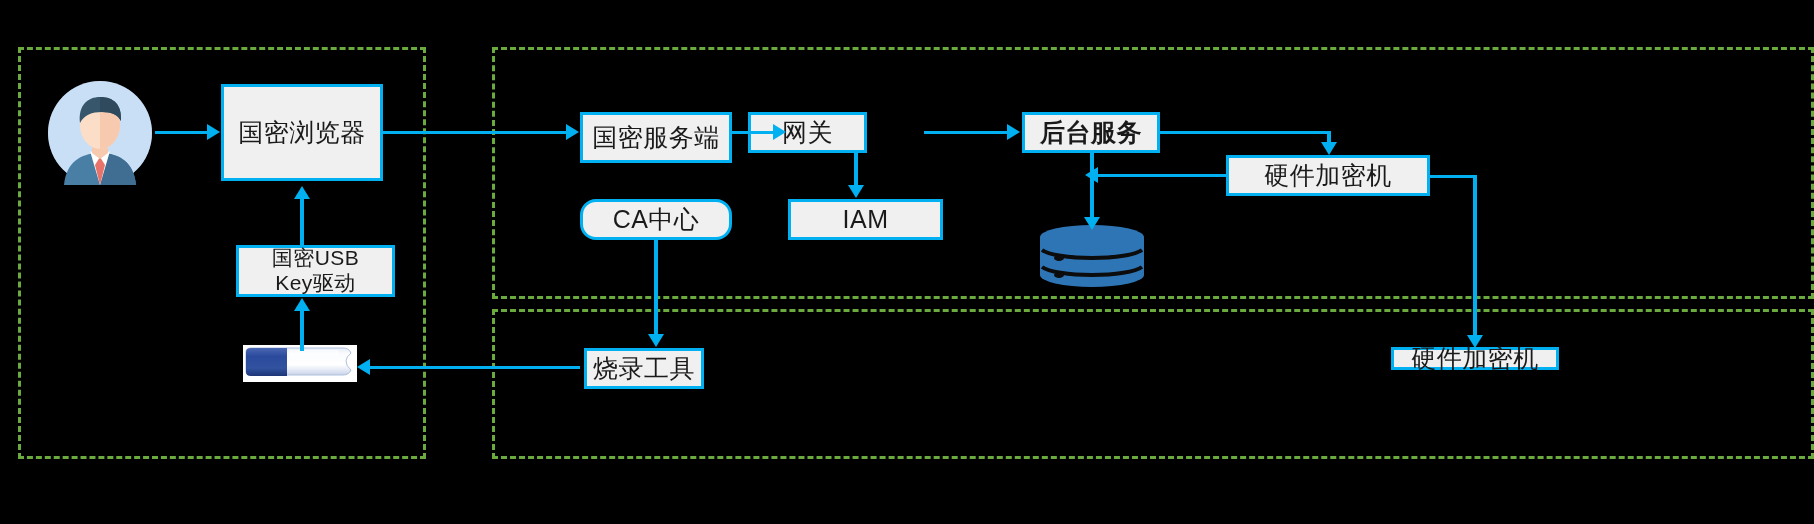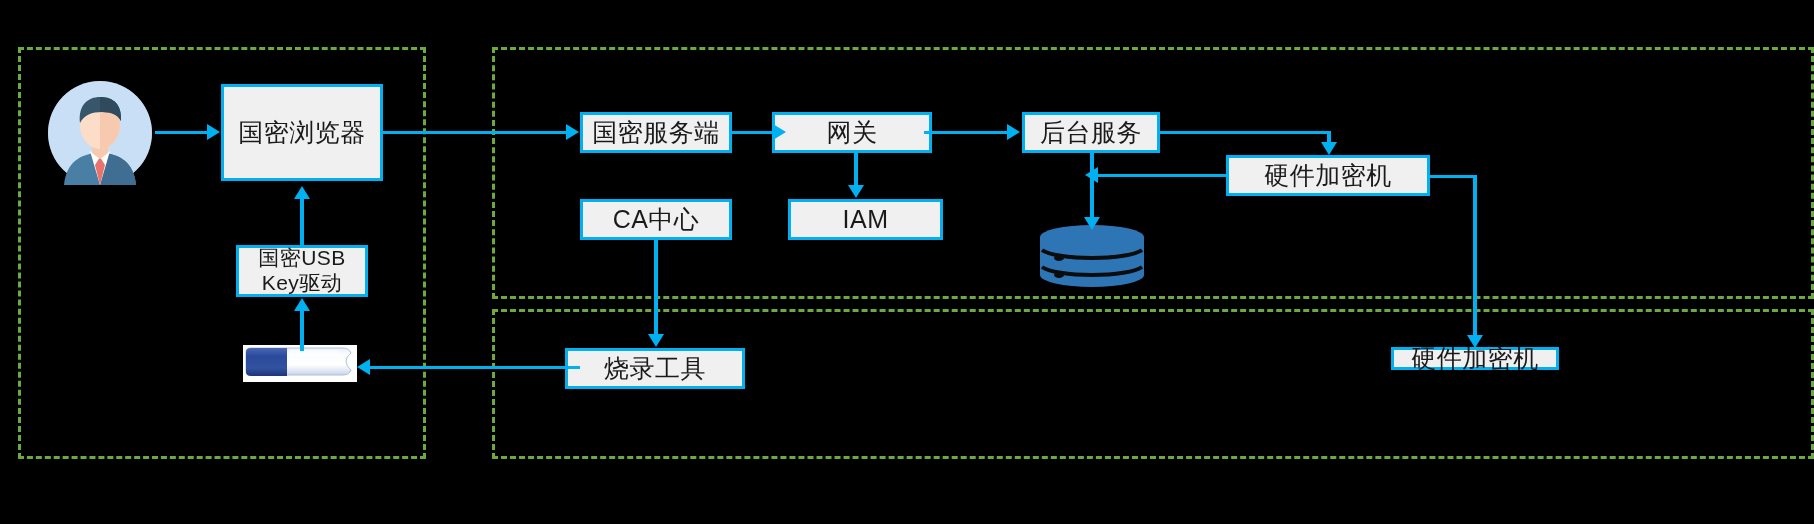--- a/index.html
+++ b/index.html
@@ -111,21 +111,21 @@
       <ellipse cx="52" cy="44" rx="20" ry="24" fill="#FCDDC8"></ellipse>
       <path d="M52 20 A20 24 0 0 1 52 68 Z" fill="#F7C9AE"></path>
 
       <path d="M32 42 C30 24 40 16 52 16 C66 16 74 24 73 40 C70 34 64 31 54 31 C44 31 36 34 32 42 Z" fill="#37566B"></path>
       <path d="M52 16 C66 16 74 24 73 40 C70 34 64 31 54 31 L52 31 Z" fill="#2F4A5C"></path>
     </svg>
   </div>
 
   <div class="node" style="left:221px; top:75px; width:162px; height:97px;">国密浏览器</div>
 
-  <div class="node small" style="left:236px; top:236px; width:132px; height:52px;">国密USB
+  <div class="node small" style="left:236px; top:236px; width:159px; height:52px;">国密USB
 Key驱动</div>
 
   <div class="usbkey" style="left:243px; top:336px; width:114px; height:37px;">
     <svg width="114" height="37" viewBox="0 0 114 37">
       <defs>
         <linearGradient id="usbBody" x1="0" y1="0" x2="0" y2="1">
           <stop offset="0%" stop-color="#E7ECF7"></stop>
           <stop offset="22%" stop-color="#FBFCFE"></stop>
           <stop offset="62%" stop-color="#FFFFFF"></stop>
           <stop offset="100%" stop-color="#C9D4EA"></stop>
@@ -137,44 +137,44 @@
           <stop offset="100%" stop-color="#1D3577"></stop>
         </linearGradient>
       </defs>
       <rect x="0" y="0" width="114" height="37" fill="#FFFFFF"></rect>
       <path d="M3 7 q0 -4 5 -4 h92 q6 0 8 5 q-5 4 -5 8 q0 5 5 9 q-2 5 -8 5 h-92 q-5 0 -5 -4 Z" fill="url(#usbBody)" stroke="#AFC0DD" stroke-width="1"></path>
       <path d="M3 7 q0 -4 5 -4 h36 v28 h-36 q-5 0 -5 -4 Z" fill="url(#usbCap)"></path>
       <rect x="46" y="5" width="50" height="6" fill="#FFFFFF" opacity=".55"></rect>
     </svg>
   </div>
 
-  <div class="node" style="left:580px; top:103px; width:152px; height:41px;">国密服务端</div>
-
-  <div class="node" style="left:772px; top:103px; width:160px; height:41px;">网关</div>
+  <div class="node" style="left:580px; top:103px; width:152px; height:51px;">国密服务端</div>
+
+  <div class="node" style="left:748px; top:103px; width:119px; height:41px;">网关</div>
 
   <div class="node" style="left:788px; top:190px; width:155px; height:41px;">IAM</div>
 
-  <div class="node" style="left:580px; top:190px; width:152px; height:41px;">CA中心</div>
-
-  <div class="node" style="left:1022px; top:103px; width:138px; height:41px;">后台服务</div>
+  <div class="node" style="left:580px; top:190px; width:152px; height:41px;border-radius:16px;">CA中心</div>
+
+  <div class="node" style="left:1022px; top:103px; width:138px; height:41px;font-weight:bold;">后台服务</div>
 
   <div class="node" style="left:1226px; top:146px; width:204px; height:41px;">硬件加密机</div>
 
   <div class="database" style="left:1040px; top:216px; width:104px; height:62px;">
     <svg width="104" height="62" viewBox="0 0 104 62">
       <path d="M0 12 v38 a52 12 0 0 0 104 0 v-38 Z" fill="#2E75B6"></path>
       <ellipse cx="52" cy="12" rx="52" ry="12" fill="#2E75B6"></ellipse>
       <path d="M2 25 a52 11 0 0 0 100 0" fill="none" stroke="#0C0C0C" stroke-width="4"></path>
       <path d="M2 42 a52 11 0 0 0 100 0" fill="none" stroke="#0C0C0C" stroke-width="4"></path>
       <ellipse cx="19" cy="33" rx="5" ry="3" fill="#0C0C0C"></ellipse>
       <ellipse cx="19" cy="50" rx="5" ry="3" fill="#0C0C0C"></ellipse>
     </svg>
   </div>
 
-  <div class="node" style="left:565px; top:339px; width:180px; height:41px;">烧录工具</div>
+  <div class="node" style="left:584px; top:339px; width:120px; height:41px;">烧录工具</div>
 
   <div class="node" style="left:1391px; top:338px; width:168px; height:23px;">硬件加密机</div>
 
   <div class="edge h" style="left:155px; top:122px; width:53px;"></div>
   <div class="arrow right" style="left:207px; top:115px;"></div>
 
   <div class="edge h" style="left:383px; top:122px; width:184px;"></div>
   <div class="arrow right" style="left:566px; top:115px;"></div>
 
   <div class="edge v" style="left:300px; top:190px; width:4px; height:46px;"></div>

